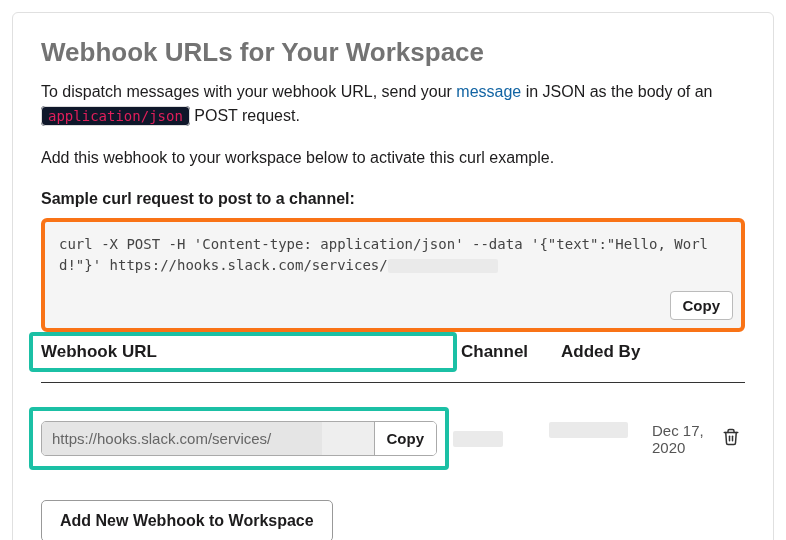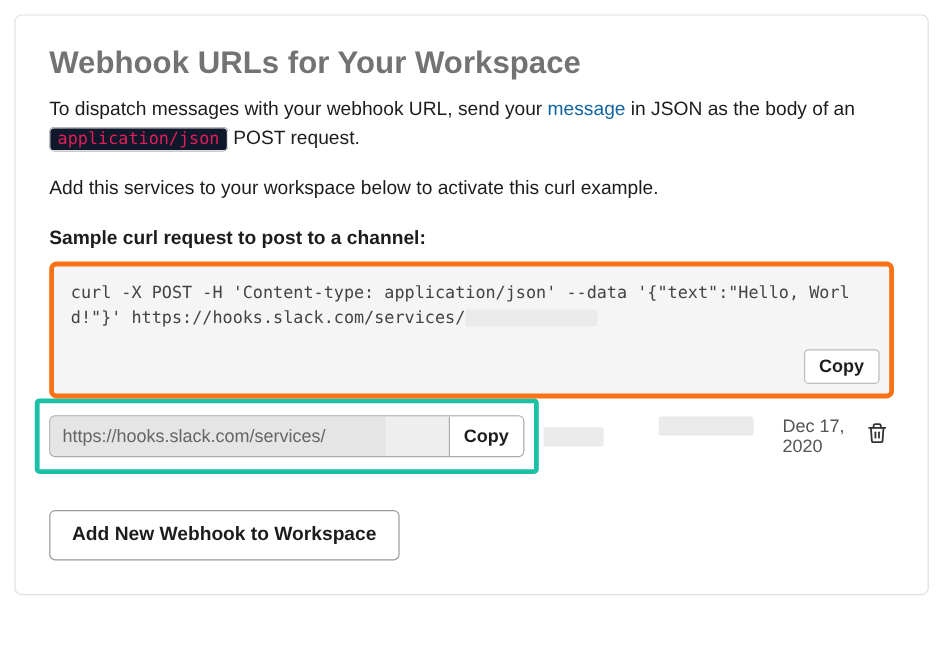--- a/index.html
+++ b/index.html
@@ -182,28 +182,38 @@
 </head>
 <body>
 
 <div class="card">
   <h1>Webhook URLs for Your Workspace</h1>
 
   <p class="intro">
     <span>To dispatch messages with your webhook URL, send your </span><a href="#">message</a><span> in JSON as the body of an </span><code class="inline">application/json</code><span> POST request.</span>
   </p>
 
-  <p class="sub-intro">Add this services to your workspace below to activate this curl example.</p>
+  <p class="sub-intro">Add this webhook to your workspace below to activate this curl example.</p>
 
   <p class="sample-label">Sample curl request to post to a channel:</p>
 
   <div class="codebox"><span>curl -X POST -H 'Content-type: application/json' --data '{"text":"Hello, World!"}' https://hooks.slack.com/services/</span><span class="redact" style="width:110px;height:14px;"></span>
     <button class="copy-btn">Copy</button>
   </div>
 
+  <div class="table-header">
+    <div class="col-url">
+      <div class="highlight-box">
+        <span>Webhook URL</span>
+      </div>
+    </div>
+    <div class="col-channel">Channel</div>
+    <div class="col-added">Added By</div>
+    <div class="col-actions"></div>
+  </div>
 
   <div class="table-row">
     <div class="url-cell">
       <div class="highlight-box" style="padding:10px 8px;">
         <div class="url-input-group">
           <input class="url-input" type="text" readonly="" value="https://hooks.slack.com/services/" style="">
           <div class="inner-redact"></div>
           <button class="copy-btn">Copy</button>
         </div>
       </div>

